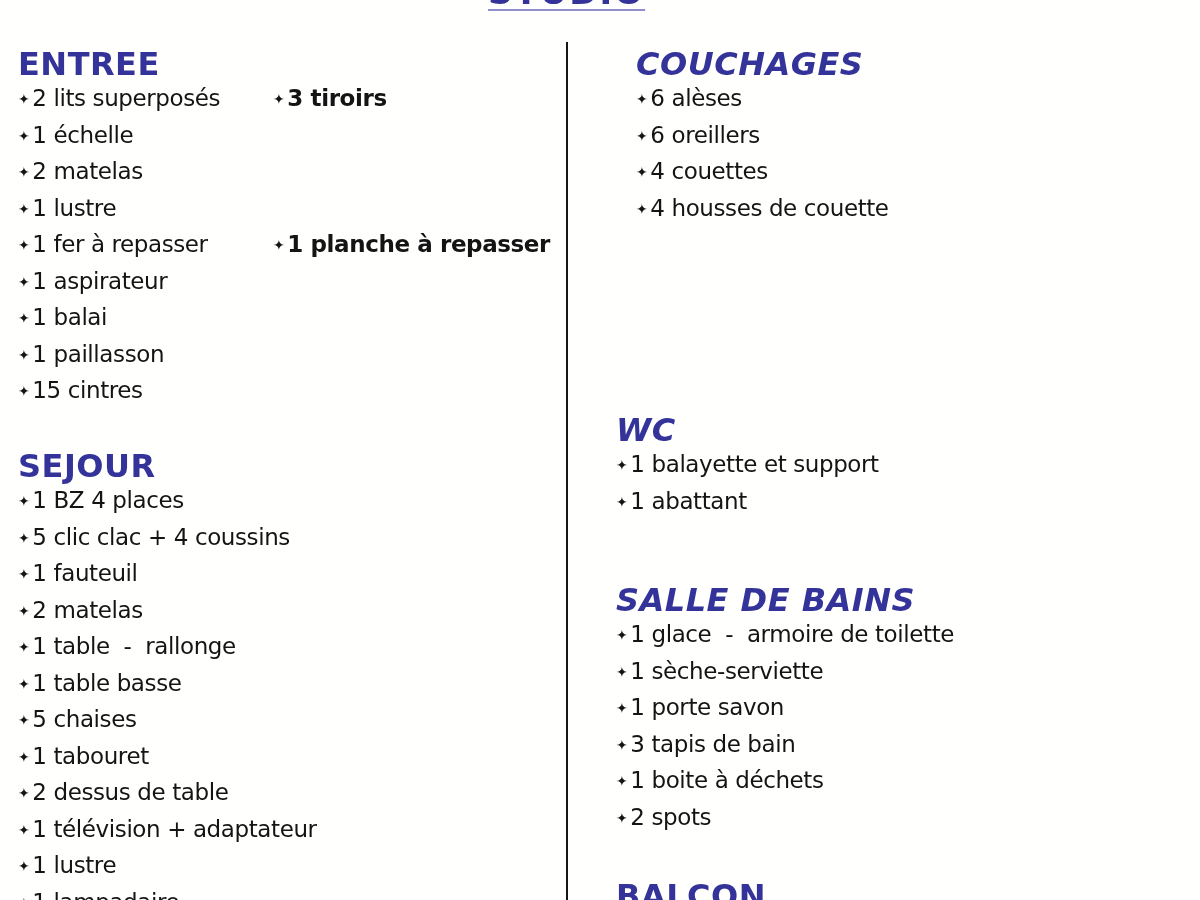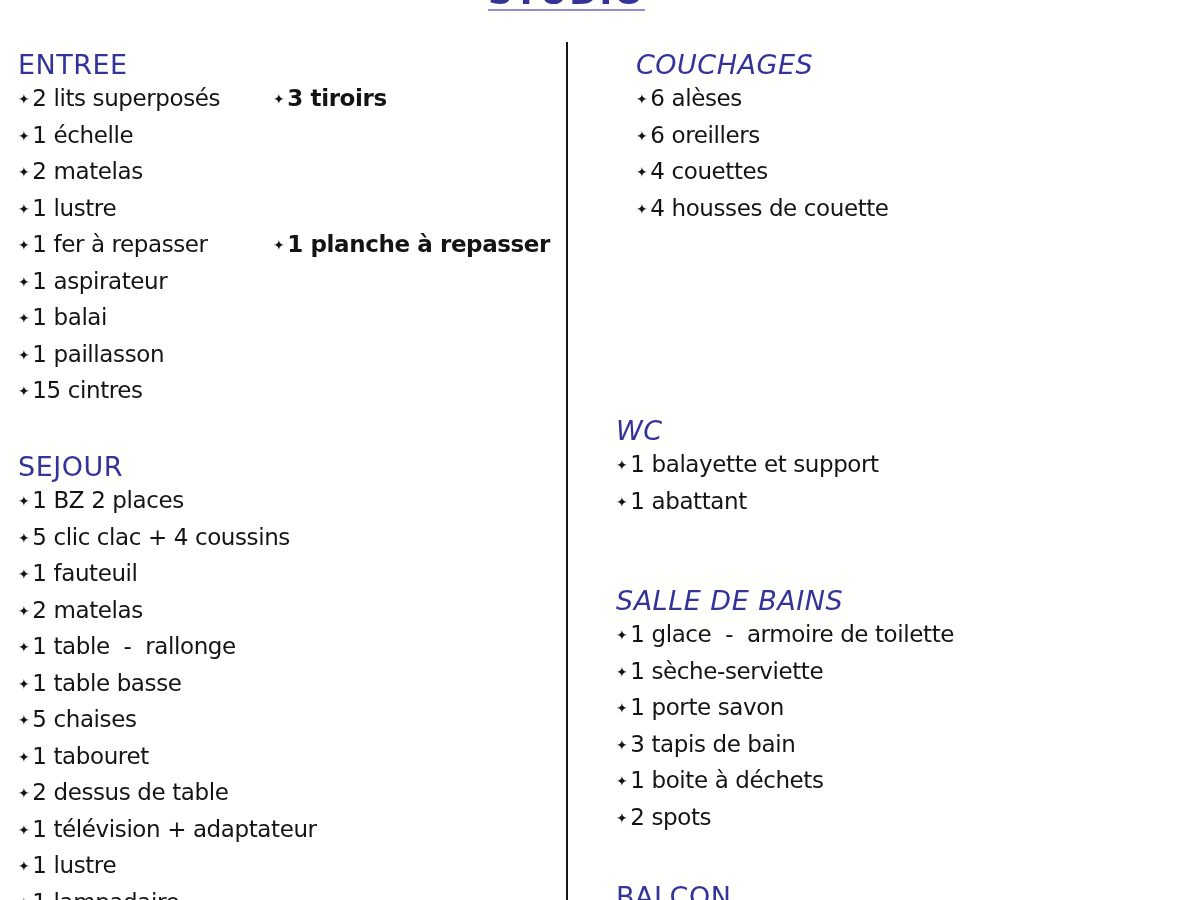--- a/index.html
+++ b/index.html
@@ -42,23 +42,23 @@
     top: 42px;
     width: 2px;
     height: 858px;
     background: var(--divider, #161616);
   }
   .section {
     position: absolute;
     white-space: nowrap;
   }
   .heading {
-    font-size: 27px;
+    font-size: 32px;
     line-height: 35px;
-    font-weight: normal;
+    font-weight: bold;
     color: var(--heading, #333399);
     letter-spacing: 0.5px;
   }
   .heading.italic {
     font-style: italic;
   }
   .row {
     position: relative;
     font-size: 23px;
     line-height: 33.5px;
@@ -98,21 +98,21 @@
         <div class="row"><span><span class="bullet">✦</span><span class="item-text">2 matelas</span></span></div>
         <div class="row"><span><span class="bullet">✦</span><span class="item-text">1 lustre</span></span></div>
         <div class="row"><span><span class="bullet">✦</span><span class="item-text">1 fer à repasser</span></span><span class="second-col"><span class="bullet">✦</span><span class="item-text">1 planche à repasser</span></span></div>
         <div class="row"><span><span class="bullet">✦</span><span class="item-text">1 aspirateur</span></span></div>
         <div class="row"><span><span class="bullet">✦</span><span class="item-text">1 balai</span></span></div>
         <div class="row"><span><span class="bullet">✦</span><span class="item-text">1 paillasson</span></span></div>
         <div class="row"><span><span class="bullet">✦</span><span class="item-text">15 cintres</span></span></div>
       </div>
       <div class="section" style="left: 18px; top: 449px;">
         <div class="heading">SEJOUR</div>
-        <div class="row"><span><span class="bullet">✦</span><span class="item-text">1 BZ 2 places</span></span></div>
+        <div class="row"><span><span class="bullet">✦</span><span class="item-text">1 BZ 4 places</span></span></div>
         <div class="row"><span><span class="bullet">✦</span><span class="item-text">5 clic clac + 4 coussins</span></span></div>
         <div class="row"><span><span class="bullet">✦</span><span class="item-text">1 fauteuil</span></span></div>
         <div class="row"><span><span class="bullet">✦</span><span class="item-text">2 matelas</span></span></div>
         <div class="row"><span><span class="bullet">✦</span><span class="item-text">1 table  -  rallonge</span></span></div>
         <div class="row"><span><span class="bullet">✦</span><span class="item-text">1 table basse</span></span></div>
         <div class="row"><span><span class="bullet">✦</span><span class="item-text">5 chaises</span></span></div>
         <div class="row"><span><span class="bullet">✦</span><span class="item-text">1 tabouret</span></span></div>
         <div class="row"><span><span class="bullet">✦</span><span class="item-text">2 dessus de table</span></span></div>
         <div class="row"><span><span class="bullet">✦</span><span class="item-text">1 télévision + adaptateur</span></span></div>
         <div class="row"><span><span class="bullet">✦</span><span class="item-text">1 lustre</span></span></div>

